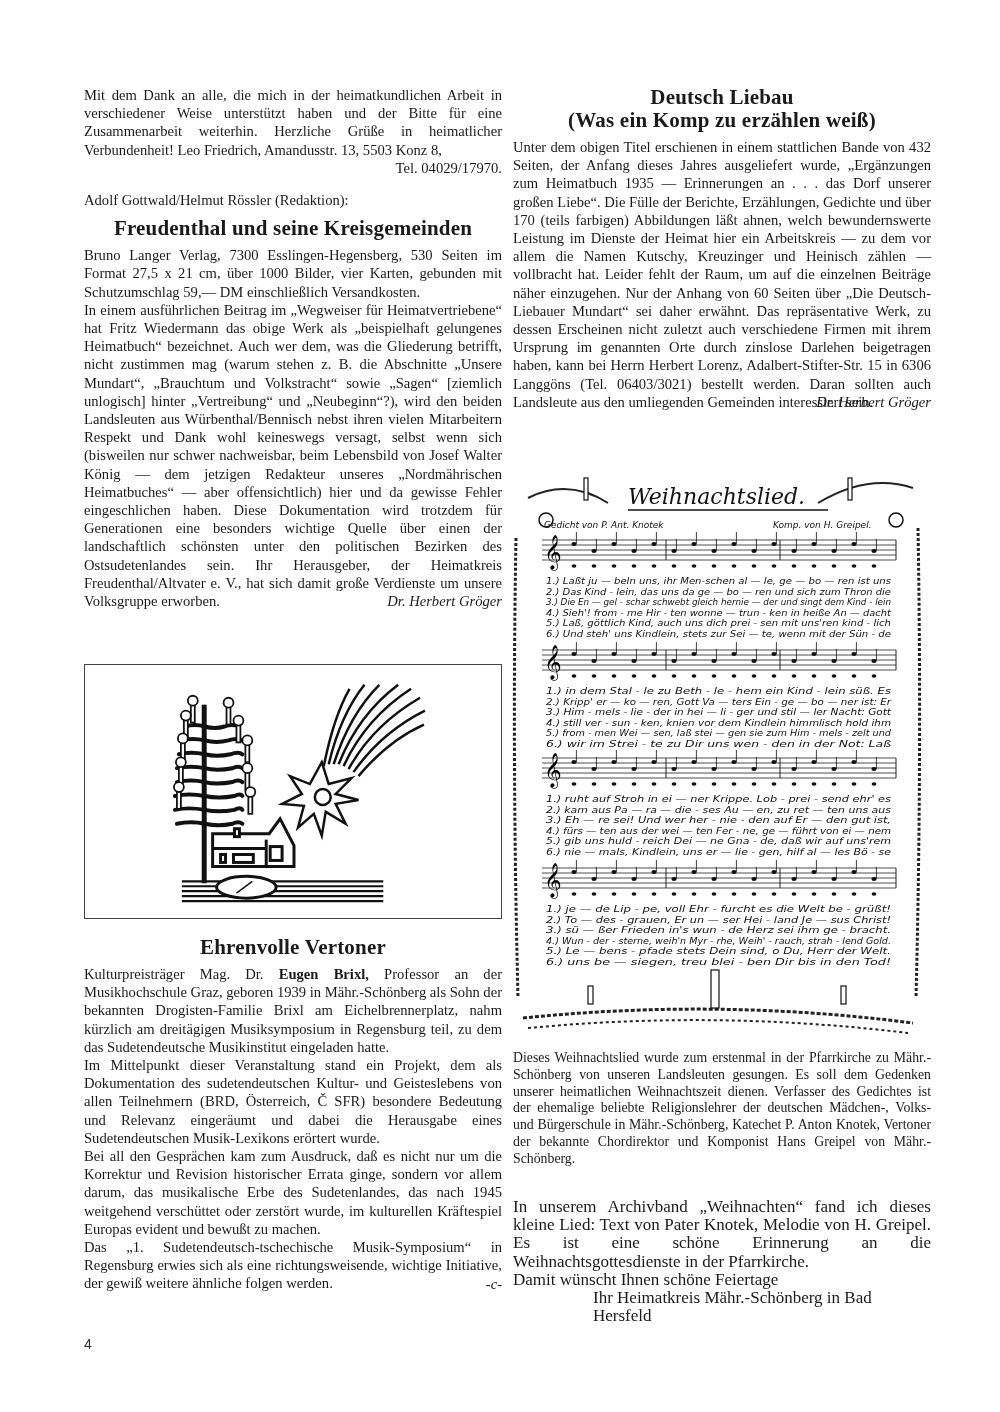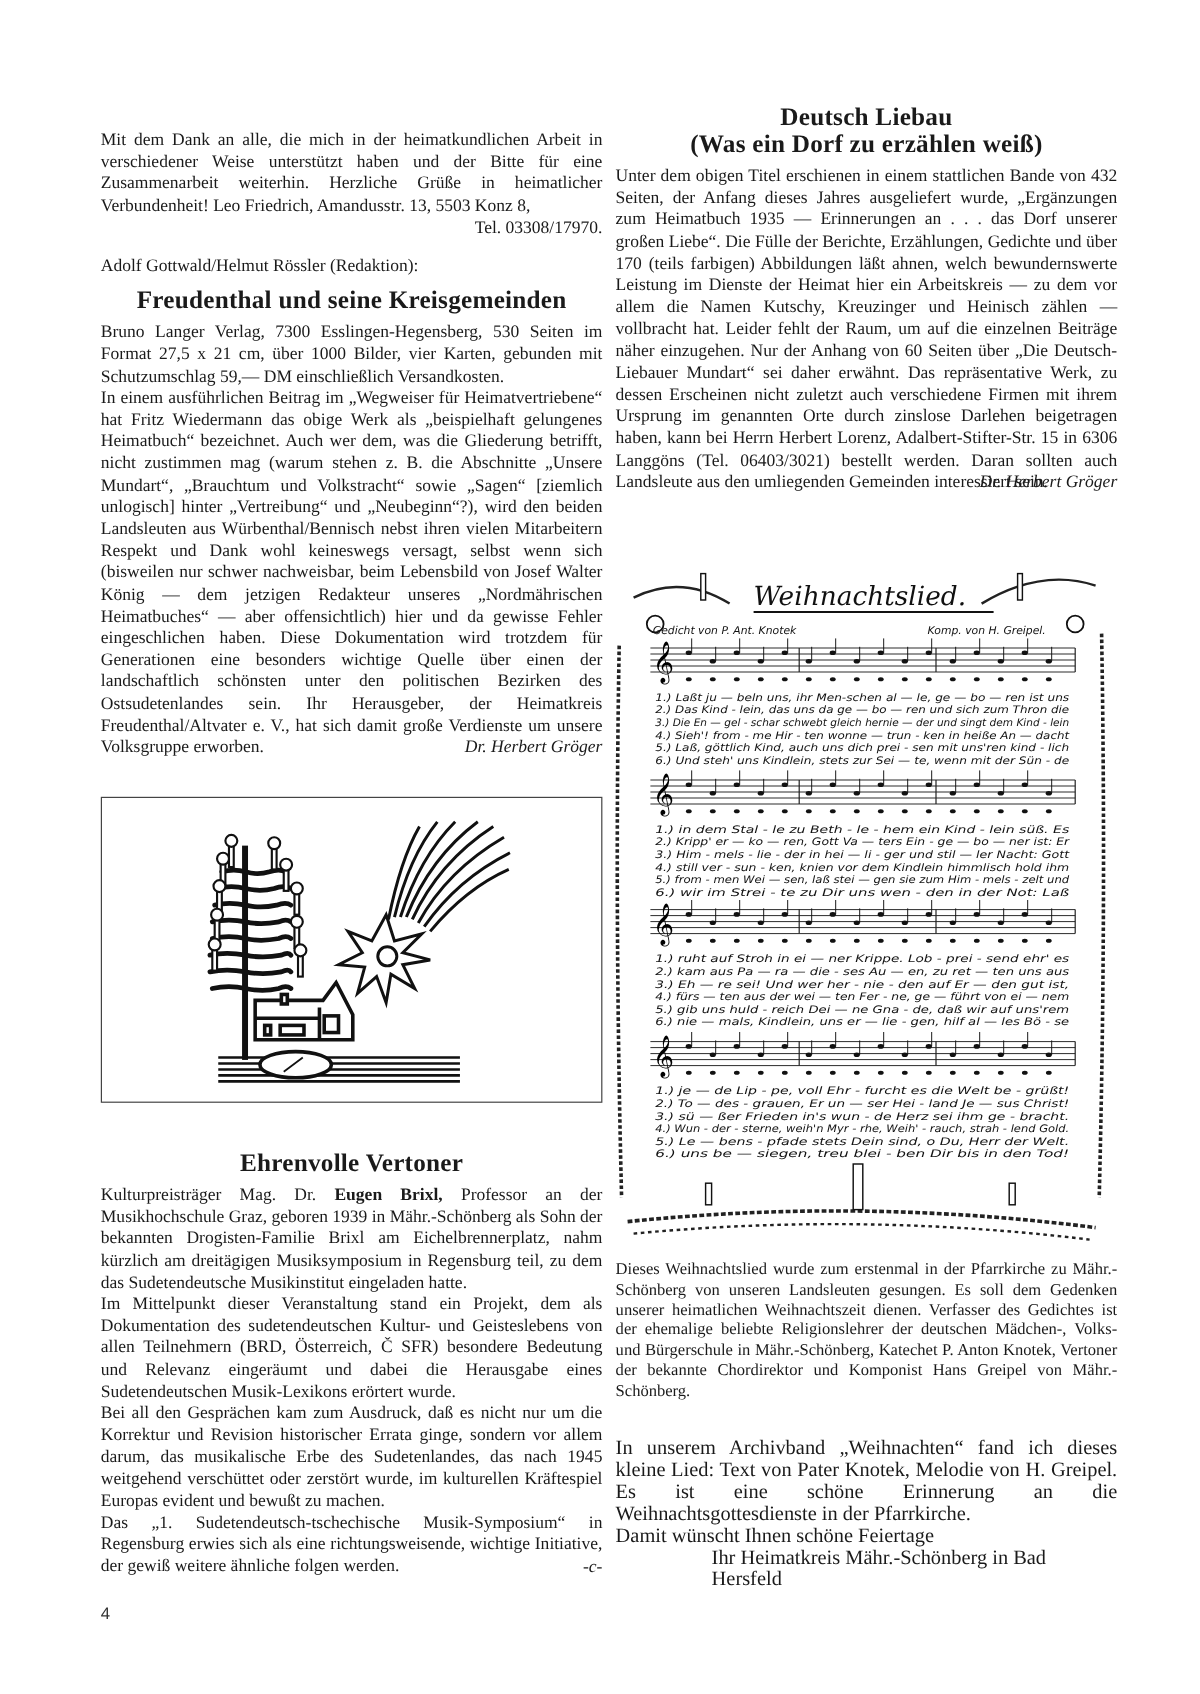--- a/index.html
+++ b/index.html
@@ -1,19 +1,19 @@
 <!DOCTYPE html>
 <html><head>
 <meta charset="utf-8">
 <style>
   * { box-sizing: border-box; margin: 0; padding: 0; }
   html, body { width: 1000px; height: 1412px; background: #ffffff; }
   body { position: relative; font-family: "Liberation Serif", "DejaVu Serif", serif; color: #1a1a1a; overflow: hidden; }
   .col { position: absolute; top: 86px; width: 418px; font-size: 14.6px; line-height: 18.2px; text-align: justify; }
-  .col-left { left: 84px; margin-top: 22px; }
+  .col-left { left: 84px; }
   .col-right { left: 513px; }
   p { margin: 0; }
   .right { text-align: right; }
   .sig { font-style: italic; float: right; }
   .clear::after { content: ""; display: block; clear: both; }
   h2 { font-size: 21px; line-height: 23px; font-weight: bold; text-align: center; margin: 0; letter-spacing: 0.2px; }
   .gap-s { height: 14px; }
   .gap-m { height: 8px; }
   .bold { font-weight: bold; }
   .illus { position: absolute; left: 84px; top: 664px; width: 418px; height: 255px; border: 1.3px solid #444; background: #fff; }
@@ -26,21 +26,21 @@
   .page-number { position: absolute; left: 84px; top: 1336px; font-family: "Liberation Sans", sans-serif; font-size: 14px; color: #333; }
   .lyr { font-family: "DejaVu Sans", sans-serif; font-size: 8.6px; fill: #111; font-style: italic; }
   .script-title { font-family: "DejaVu Serif", serif; font-size: 22px; font-style: italic; fill: #111; }
   .credit { font-family: "DejaVu Sans", sans-serif; font-size: 9px; fill: #111; font-style: italic; }
 </style>
 </head>
 <body>
 
 <div class="col col-left">
   <p>Mit dem Dank an alle, die mich in der heimatkundlichen Arbeit in verschiedener Weise unterstützt haben und der Bitte für eine Zusammenarbeit weiterhin. Herzliche Grüße in heimatlicher Verbundenheit! Leo Friedrich, Amandusstr. 13, 5503 Konz 8,</p>
-  <p class="right">Tel. 03308/17970.</p>
+  <p class="right">Tel. 04029/17970.</p>
   <div class="gap-s"></div>
   <p>Adolf Gottwald/Helmut Rössler (Redaktion):</p>
   <div class="gap-m"></div>
   <h2>Freudenthal und seine Kreisgemeinden</h2>
   <div style="height:6px"></div>
   <p>Bruno Langer Verlag, 7300 Esslingen-Hegensberg, 530 Seiten im Format 27,5 x 21 cm, über 1000 Bilder, vier Karten, gebunden mit Schutzumschlag 59,— DM einschließlich Versandkosten.</p>
   <p>In einem ausführlichen Beitrag im „Wegweiser für Heimatvertriebene“ hat Fritz Wiedermann das obige Werk als „beispielhaft gelungenes Heimatbuch“ bezeichnet. Auch wer dem, was die Gliederung betrifft, nicht zustimmen mag (warum stehen z. B. die Abschnitte „Unsere Mundart“, „Brauchtum und Volkstracht“ sowie „Sagen“ [ziemlich unlogisch] hinter „Vertreibung“ und „Neubeginn“?), wird den beiden Landsleuten aus Würbenthal/Bennisch nebst ihren vielen Mitarbeitern Respekt und Dank wohl keineswegs versagt, selbst wenn sich (bisweilen nur schwer nachweisbar, beim Lebensbild von Josef Walter König — dem jetzigen Redakteur unseres „Nordmährischen Heimatbuches“ — aber offensichtlich) hier und da gewisse Fehler eingeschlichen haben. Diese Dokumentation wird trotzdem für Generationen eine besonders wichtige Quelle über einen der landschaftlich schönsten unter den politischen Bezirken des Ostsudetenlandes sein. Ihr Herausgeber, der Heimatkreis Freudenthal/Altvater e. V., hat sich damit große Verdienste um unsere Volksgruppe erworben.</p>
   <div class="clear">
     <span class="sig" style="margin-top:-18px;">Dr. Herbert Gröger</span>
   </div>
@@ -127,21 +127,21 @@
   <p>Im Mittelpunkt dieser Veranstaltung stand ein Projekt, dem als Dokumentation des sudetendeutschen Kultur- und Geisteslebens von allen Teilnehmern (BRD, Österreich, Č SFR) besondere Bedeutung und Relevanz eingeräumt und dabei die Herausgabe eines Sudetendeutschen Musik-Lexikons erörtert wurde.</p>
   <p>Bei all den Gesprächen kam zum Ausdruck, daß es nicht nur um die Korrektur und Revision historischer Errata ginge, sondern vor allem darum, das musikalische Erbe des Sudetenlandes, das nach 1945 weitgehend verschüttet oder zerstört wurde, im kulturellen Kräftespiel Europas evident und bewußt zu machen.</p>
   <p>Das „1. Sudetendeutsch-tschechische Musik-Symposium“ in Regensburg erwies sich als eine richtungsweisende, wichtige Initiative, der gewiß weitere ähnliche folgen werden.</p>
   <div class="clear">
     <span class="sig" style="margin-top:-18px;">-c-</span>
   </div>
 </div>
 
 <div class="col col-right">
   <h2>Deutsch Liebau</h2>
-  <h2>(Was ein Dorf zu erzählen weiß)</h2>
+  <h2>(Was ein Komp zu erzählen weiß)</h2>
   <div style="height:6px"></div>
   <p>Unter dem obigen Titel erschienen in einem stattlichen Bande von 432 Seiten, der Anfang dieses Jahres ausgeliefert wurde, „Ergänzungen zum Heimatbuch 1935 — Erinnerungen an . . . das Dorf unserer großen Liebe“. Die Fülle der Berichte, Erzählungen, Gedichte und über 170 (teils farbigen) Abbildungen läßt ahnen, welch bewundernswerte Leistung im Dienste der Heimat hier ein Arbeitskreis — zu dem vor allem die Namen Kutschy, Kreuzinger und Heinisch zählen — vollbracht hat. Leider fehlt der Raum, um auf die einzelnen Beiträge näher einzugehen. Nur der Anhang von 60 Seiten über „Die Deutsch-Liebauer Mundart“ sei daher erwähnt. Das repräsentative Werk, zu dessen Erscheinen nicht zuletzt auch verschiedene Firmen mit ihrem Ursprung im genannten Orte durch zinslose Darlehen beigetragen haben, kann bei Herrn Herbert Lorenz, Adalbert-Stifter-Str. 15 in 6306 Langgöns (Tel. 06403/3021) bestellt werden. Daran sollten auch Landsleute aus den umliegenden Gemeinden interessiert sein.</p>
   <div class="clear">
     <span class="sig" style="margin-top:-18px;">Dr. Herbert Gröger</span>
   </div>
 </div>
 
 <div class="music">
   <svg id="music-svg" viewBox="0 0 418 582" xmlns="http://www.w3.org/2000/svg">
 

